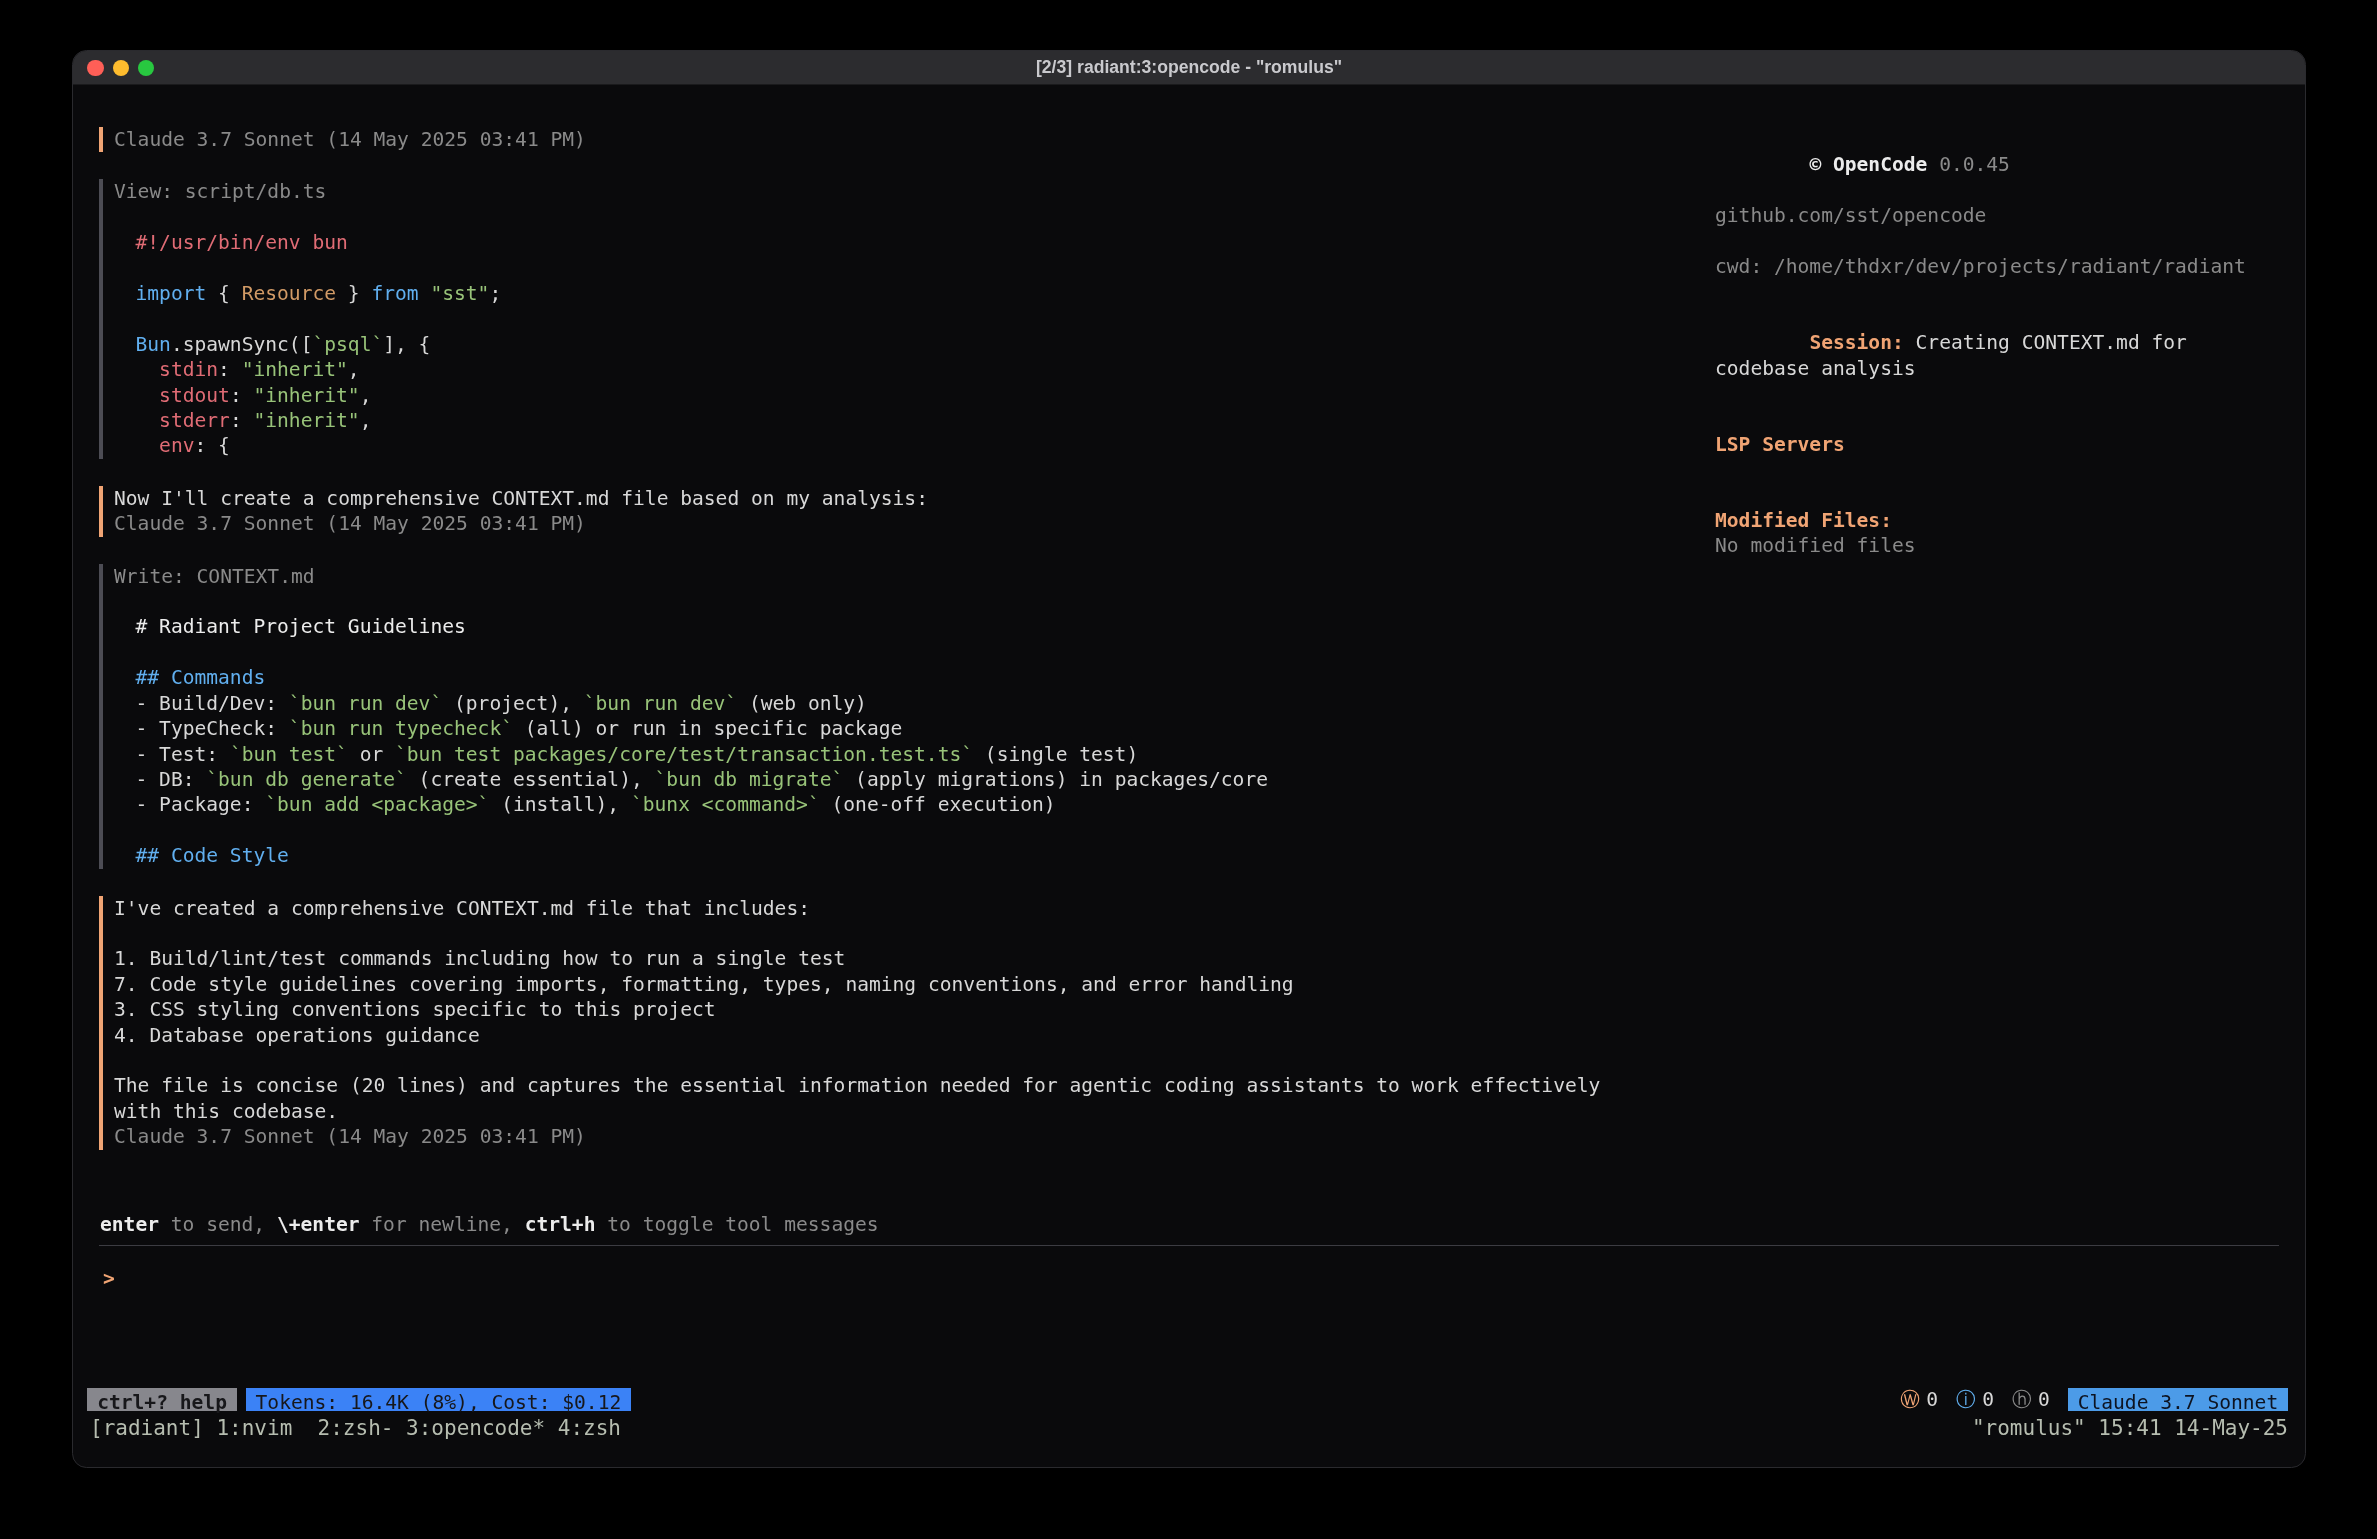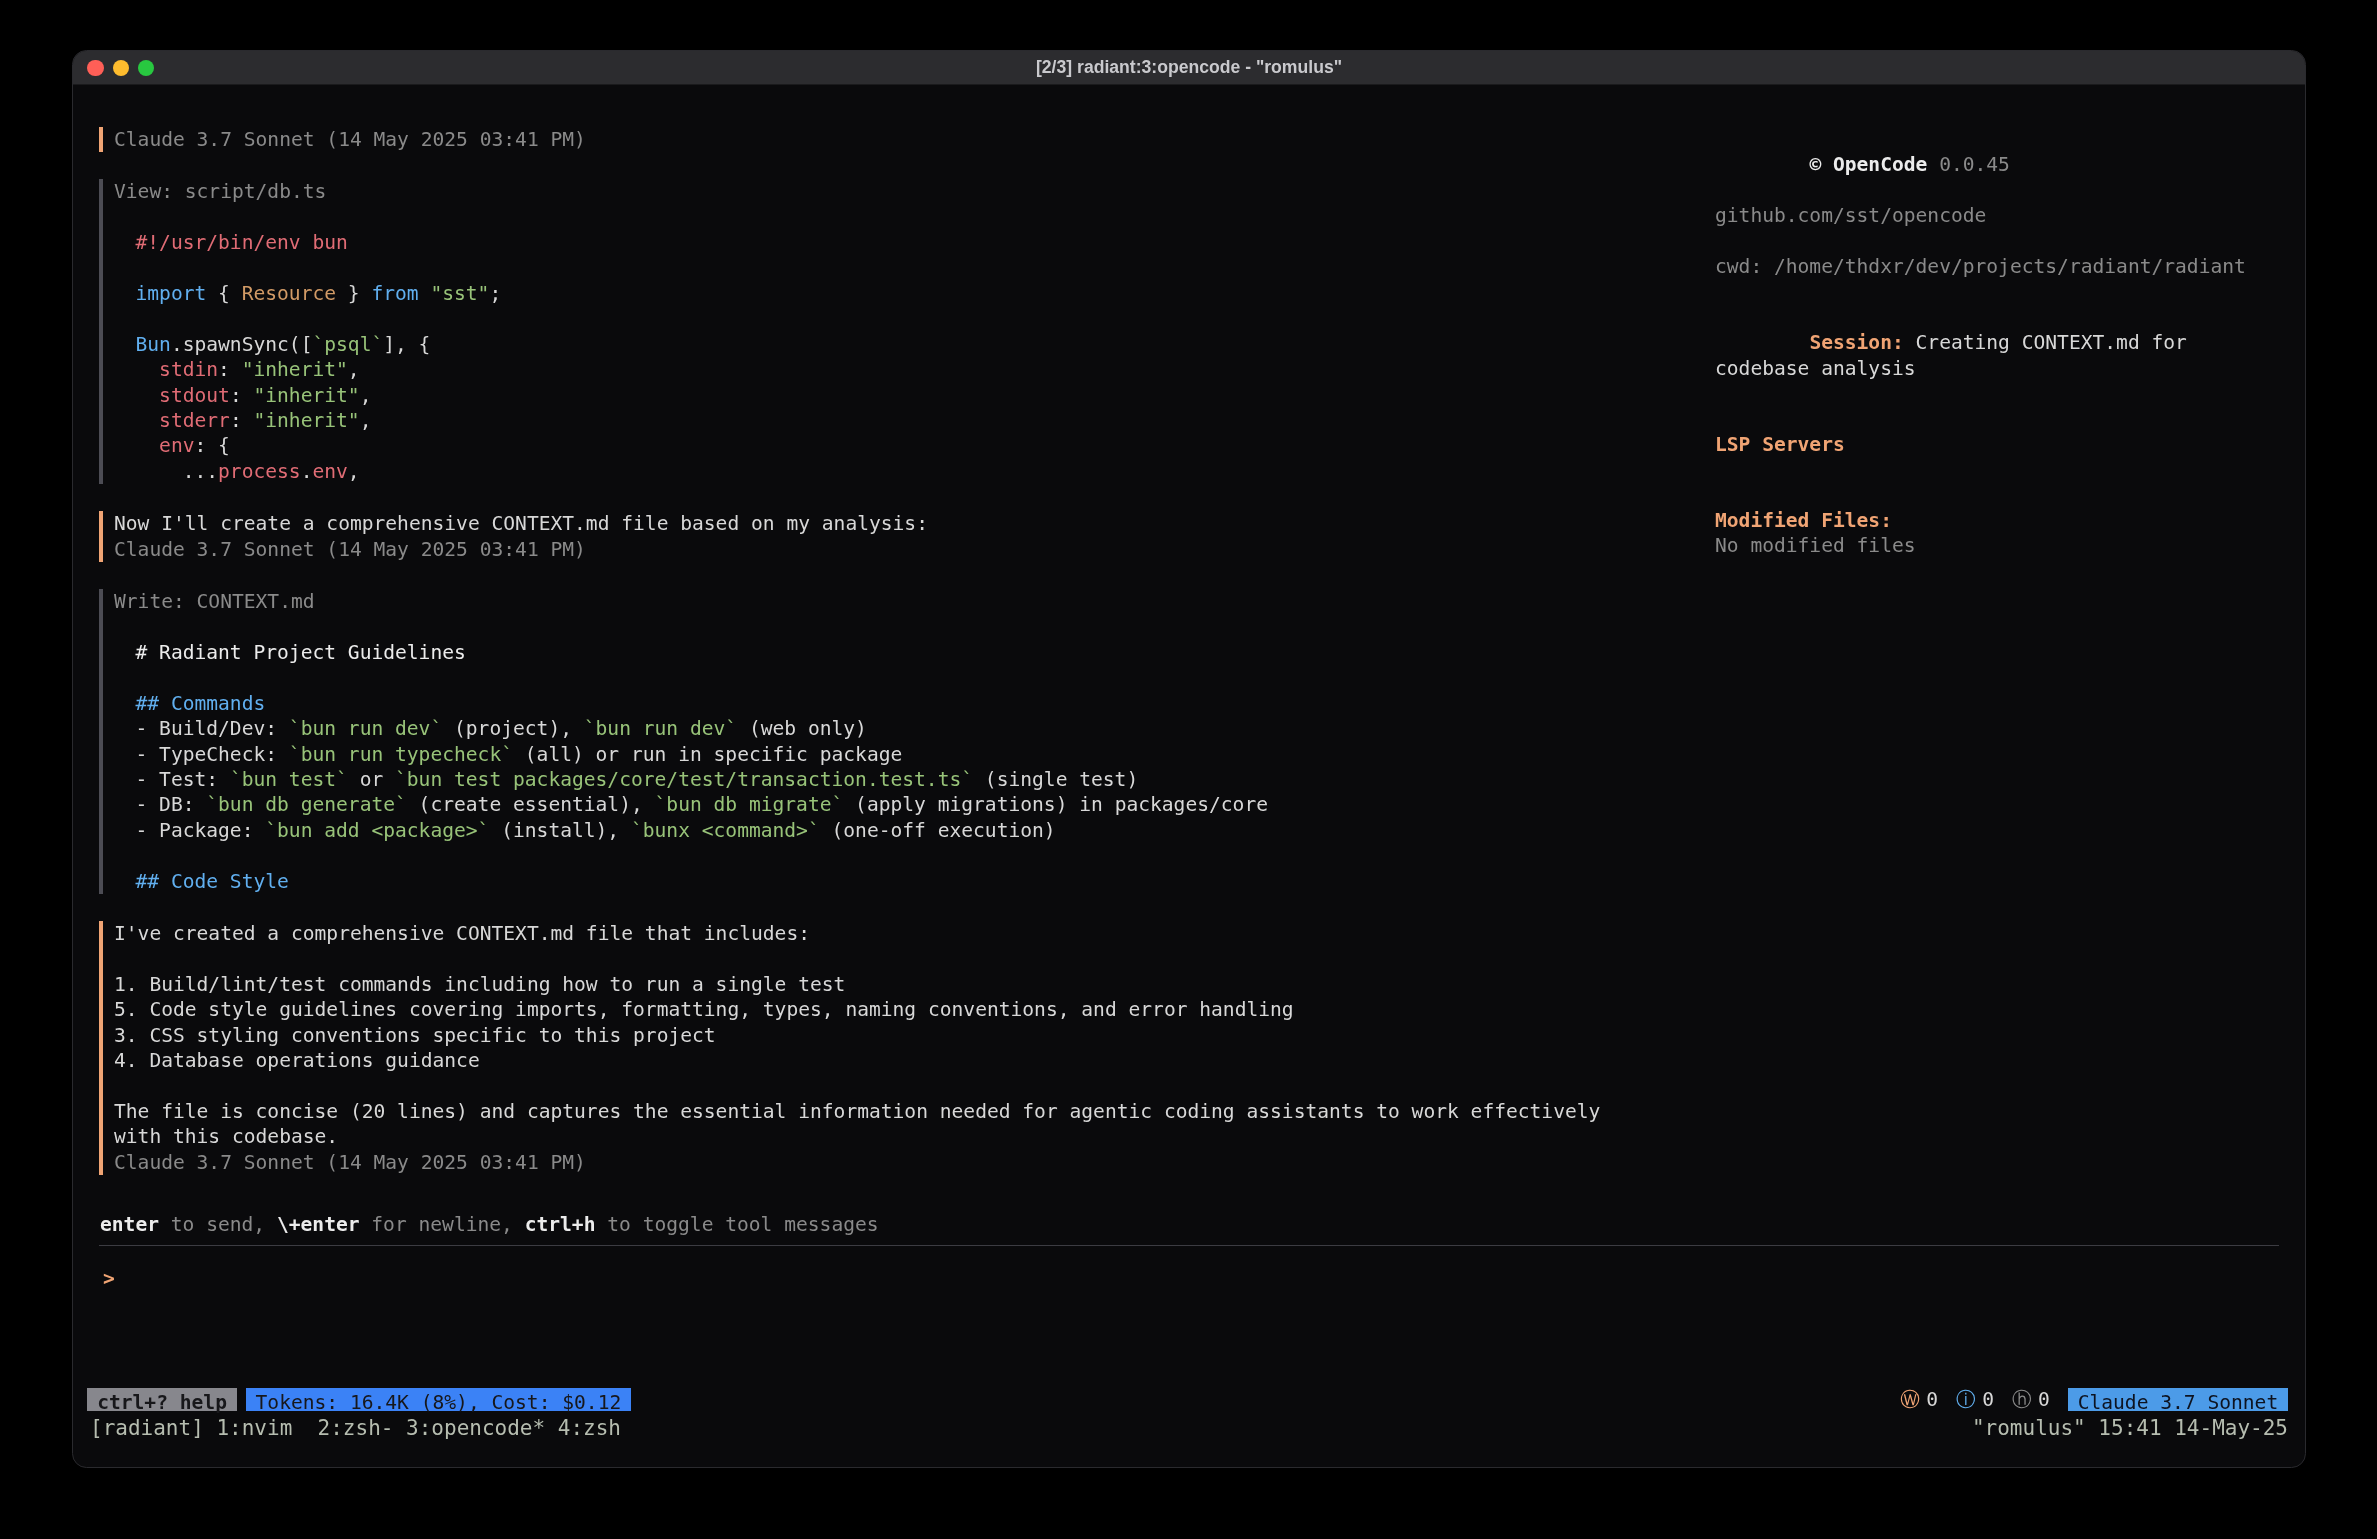--- a/index.html
+++ b/index.html
@@ -77,21 +77,20 @@
         <div class="code">
             <div class="line"><span class="c-red">#!/usr/bin/env bun</span></div>
             <div class="line">&nbsp;</div>
             <div class="line"><span class="c-blue">import</span><span class="c-fg"> { </span><span class="c-yellow">Resource</span><span class="c-fg"> } </span><span class="c-blue">from</span><span class="c-fg"> </span><span class="c-green">"sst"</span><span class="c-fg">;</span></div>
             <div class="line">&nbsp;</div>
             <div class="line"><span class="c-blue">Bun</span><span class="c-fg">.spawnSync([</span><span class="c-green">`psql`</span><span class="c-fg">], {</span></div>
             <div class="line"><span class="c-red">  stdin</span><span class="c-fg">: </span><span class="c-green">"inherit"</span><span class="c-fg">,</span></div>
             <div class="line"><span class="c-red">  stdout</span><span class="c-fg">: </span><span class="c-green">"inherit"</span><span class="c-fg">,</span></div>
             <div class="line"><span class="c-red">  stderr</span><span class="c-fg">: </span><span class="c-green">"inherit"</span><span class="c-fg">,</span></div>
             <div class="line"><span class="c-red">  env</span><span class="c-fg">: {</span></div>
-            <div class="line"><span class="c-fg">    ...</span><span class="c-red">process</span><span class="c-fg">.</span><span class="c-red">env</span><span class="c-fg">,</span></div>
           </div>
       </div>
 
       <div class="block orange">
         <div class="line c-fg">Now I'll create a comprehensive CONTEXT.md file based on my analysis:</div>
         <div class="line c-dim">Claude 3.7 Sonnet (14 May 2025 03:41 PM)</div>
       </div>
 
       <div class="block gray">
         <div class="line c-dim">Write: CONTEXT.md</div>
@@ -107,21 +106,21 @@
             <div class="line">&nbsp;</div>
             <div class="line"><span class="c-blue">## Code Style</span></div>
           </div>
       </div>
 
       <div class="block orange">
         <div class="msg">
             <div class="line">I've created a comprehensive CONTEXT.md file that includes:</div>
             <div class="line">&nbsp;</div>
             <div class="line">1. Build/lint/test commands including how to run a single test</div>
-            <div class="line">5. Code style guidelines covering imports, formatting, types, naming conventions, and error handling</div>
+            <div class="line">7. Code style guidelines covering imports, formatting, types, naming conventions, and error handling</div>
             <div class="line">3. CSS styling conventions specific to this project</div>
             <div class="line">4. Database operations guidance</div>
             <div class="line">&nbsp;</div>
             <div class="line">The file is concise (20 lines) and captures the essential information needed for agentic coding assistants to work effectively with this codebase.</div>
           </div>
         <div class="line c-dim">Claude 3.7 Sonnet (14 May 2025 03:41 PM)</div>
       </div>
 
     </div>
 

